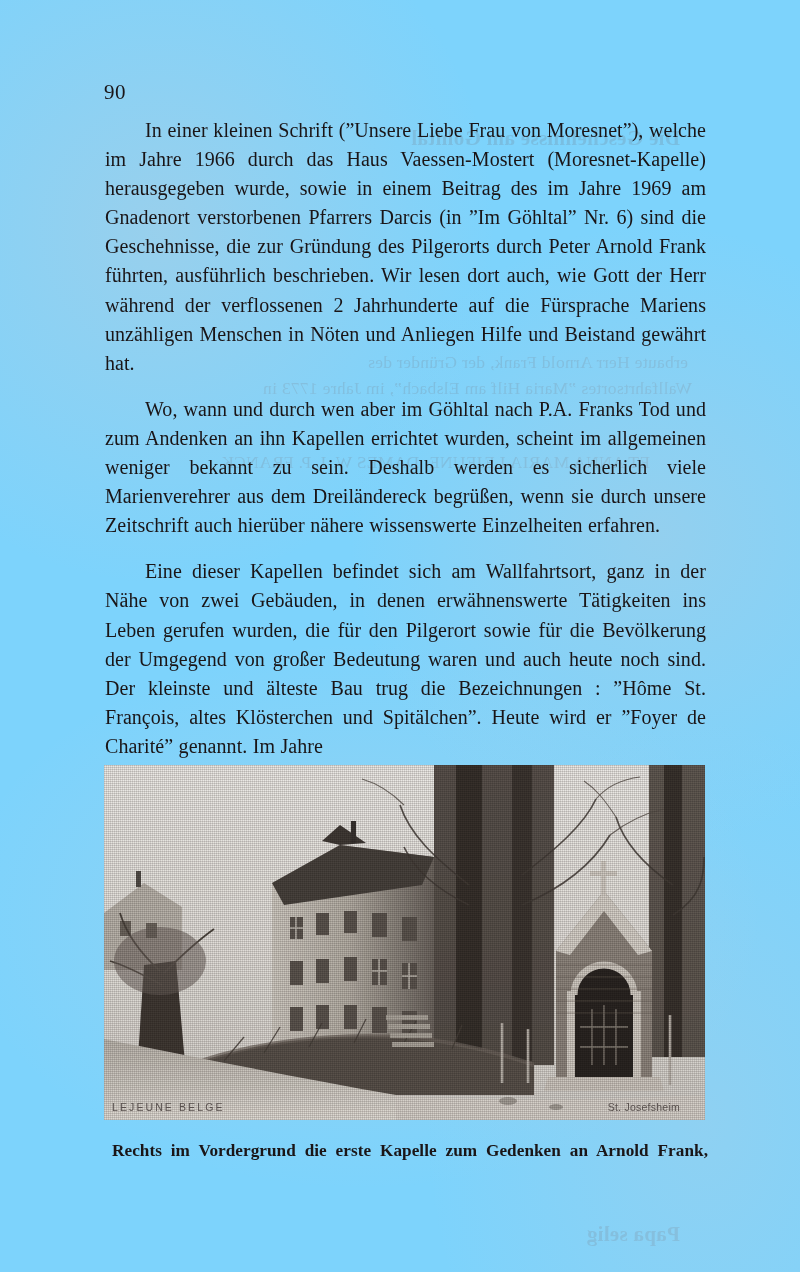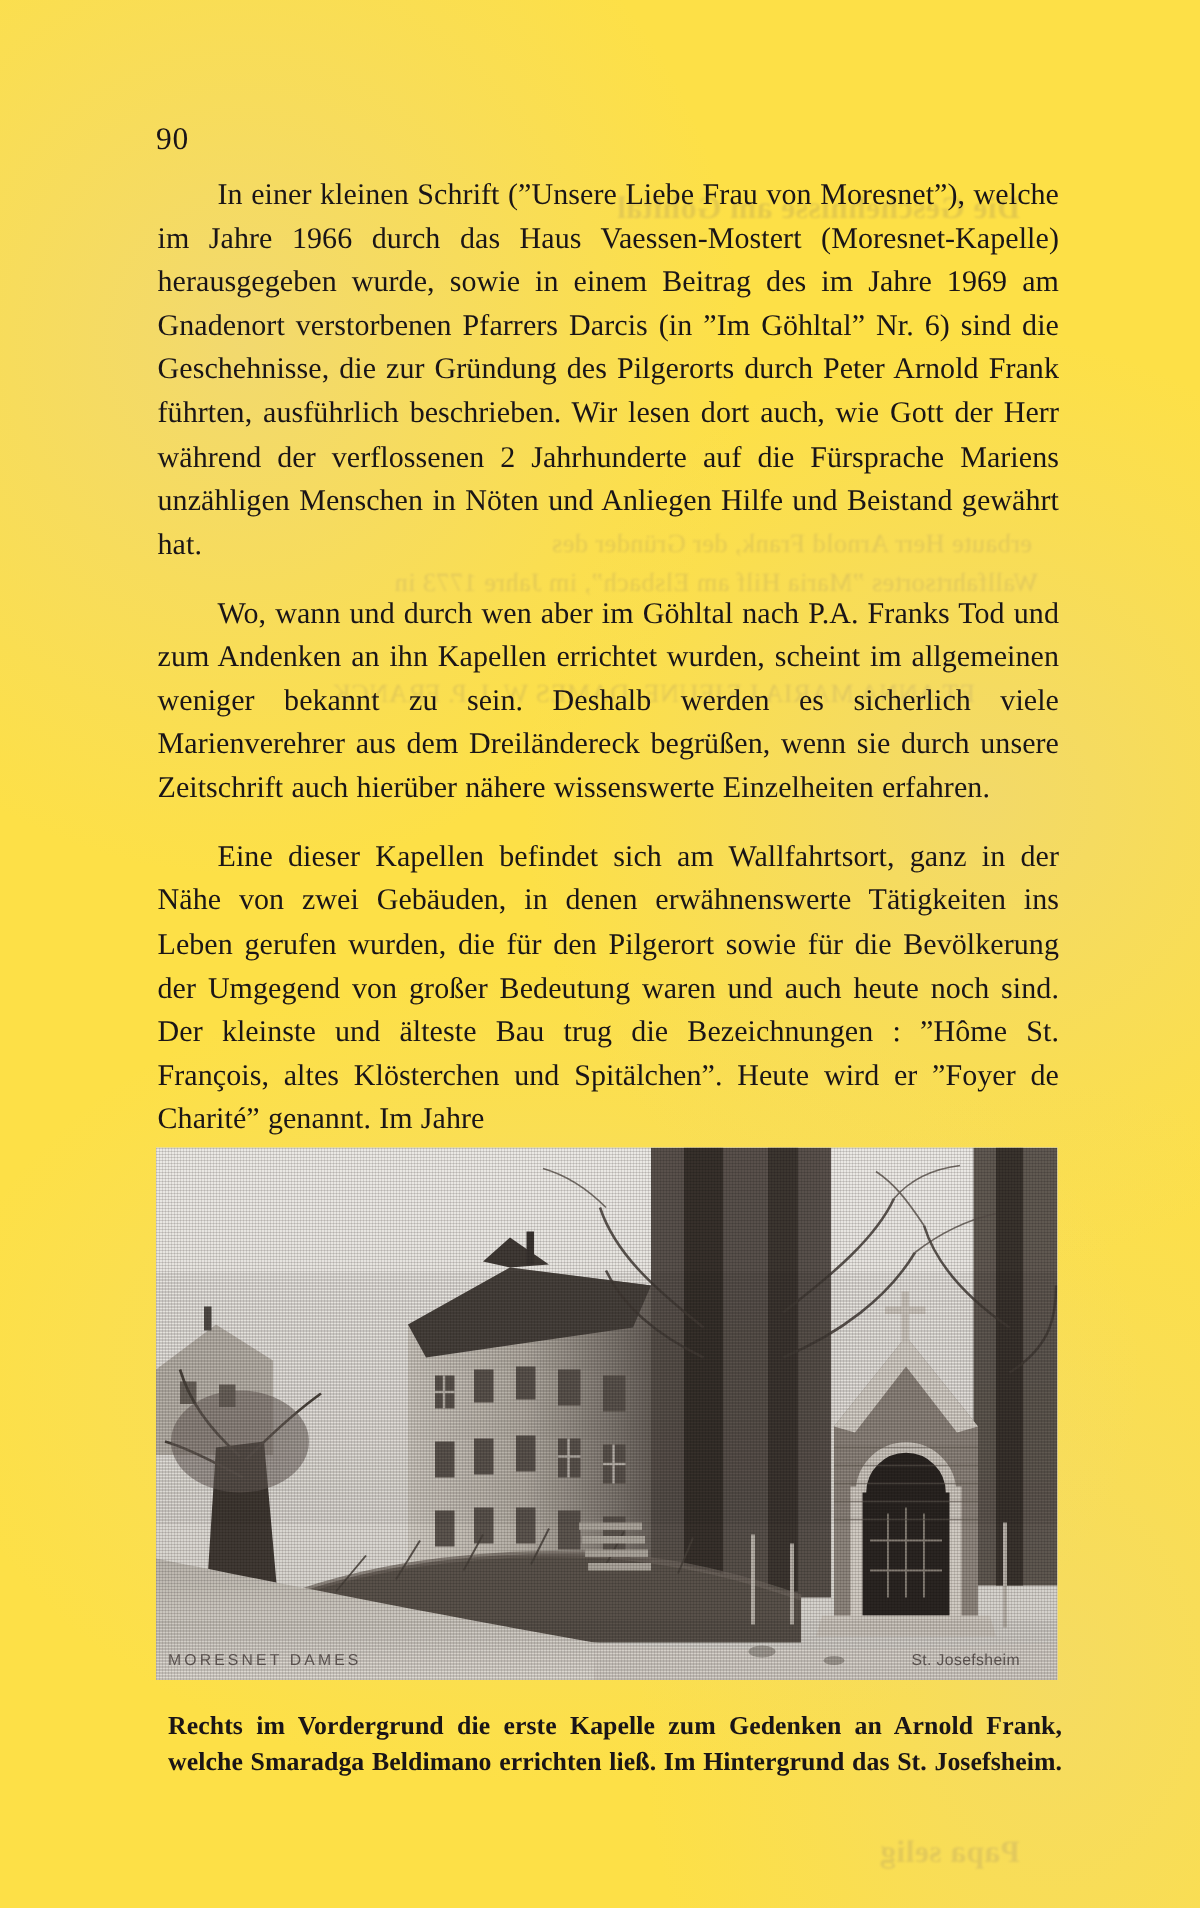--- a/index.html
+++ b/index.html
@@ -7,21 +7,21 @@
     margin: 0;
     padding: 0;
     background: #cfcfcf;
   }
 
   .page {
     position: relative;
     width: 800px;
     height: 1272px;
     margin: 0 auto;
-    background: #fde047;
+    background: #7dd3fc;
     overflow: hidden;
     font-family: "Liberation Serif", "DejaVu Serif", serif;
     color: #1a1517;
   }
 
   
   .paper-grain {
     position: absolute;
     inset: 0;
     pointer-events: none;
@@ -313,22 +313,21 @@
       <path d="M0,274 C90,292 190,312 292,330 L292,355 L0,355 Z" fill="url(#roadg)"></path>
       <path d="M292,330 C360,336 470,336 601,330 L601,355 L292,355 Z" fill="#d4cfc8"></path>
       <g fill="#8d8780" opacity=".7">
         <ellipse cx="404" cy="336" rx="9" ry="4"></ellipse>
         <ellipse cx="452" cy="342" rx="7" ry="3"></ellipse>
       </g>
     </svg>
 
     <div class="halftone"></div>
 
-    <span class="photo-label left">MORESNET DAMES</span>
+    <span class="photo-label left">LEJEUNE BELGE</span>
     <span class="photo-label right">St. Josefsheim</span>
   </div>
 
   <div class="caption">
     <span class="caption-line justified">Rechts im Vordergrund die erste Kapelle zum Gedenken an Arnold Frank,</span>
-    <span class="caption-line justified">welche Smaradga Beldimano errichten ließ. Im Hintergrund das St. Josefsheim.</span>
   </div>
 
 </div>
 
 </body></html>

